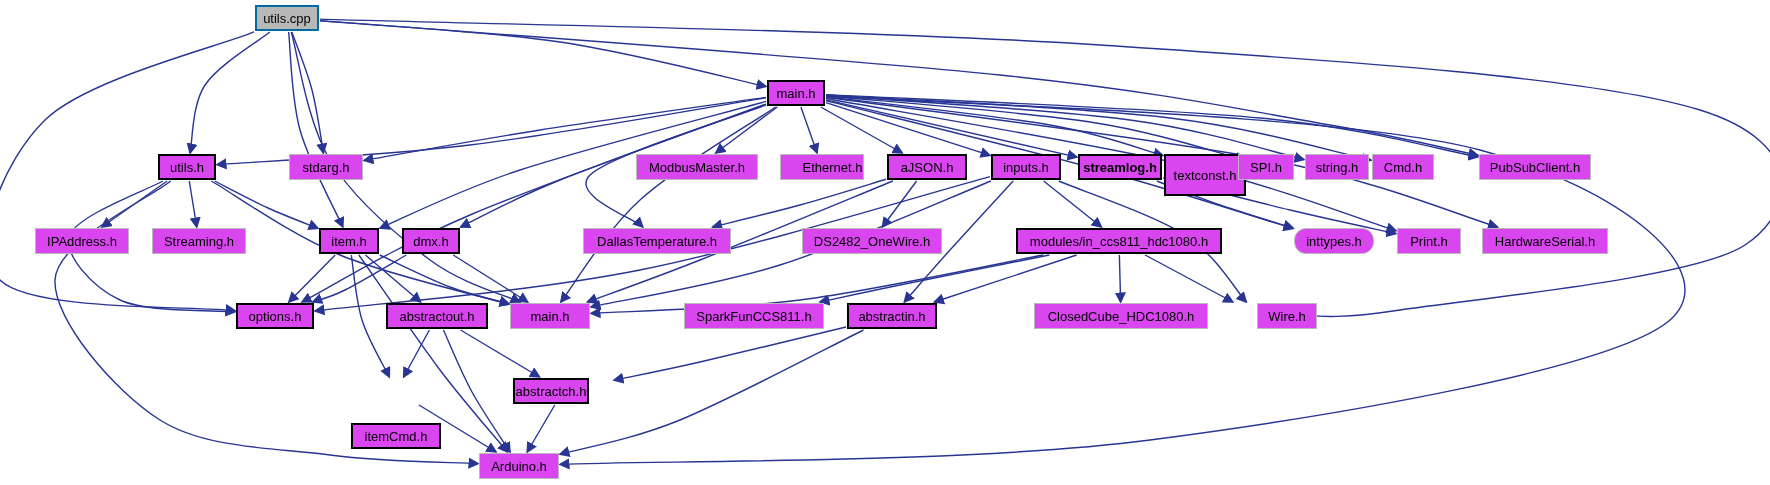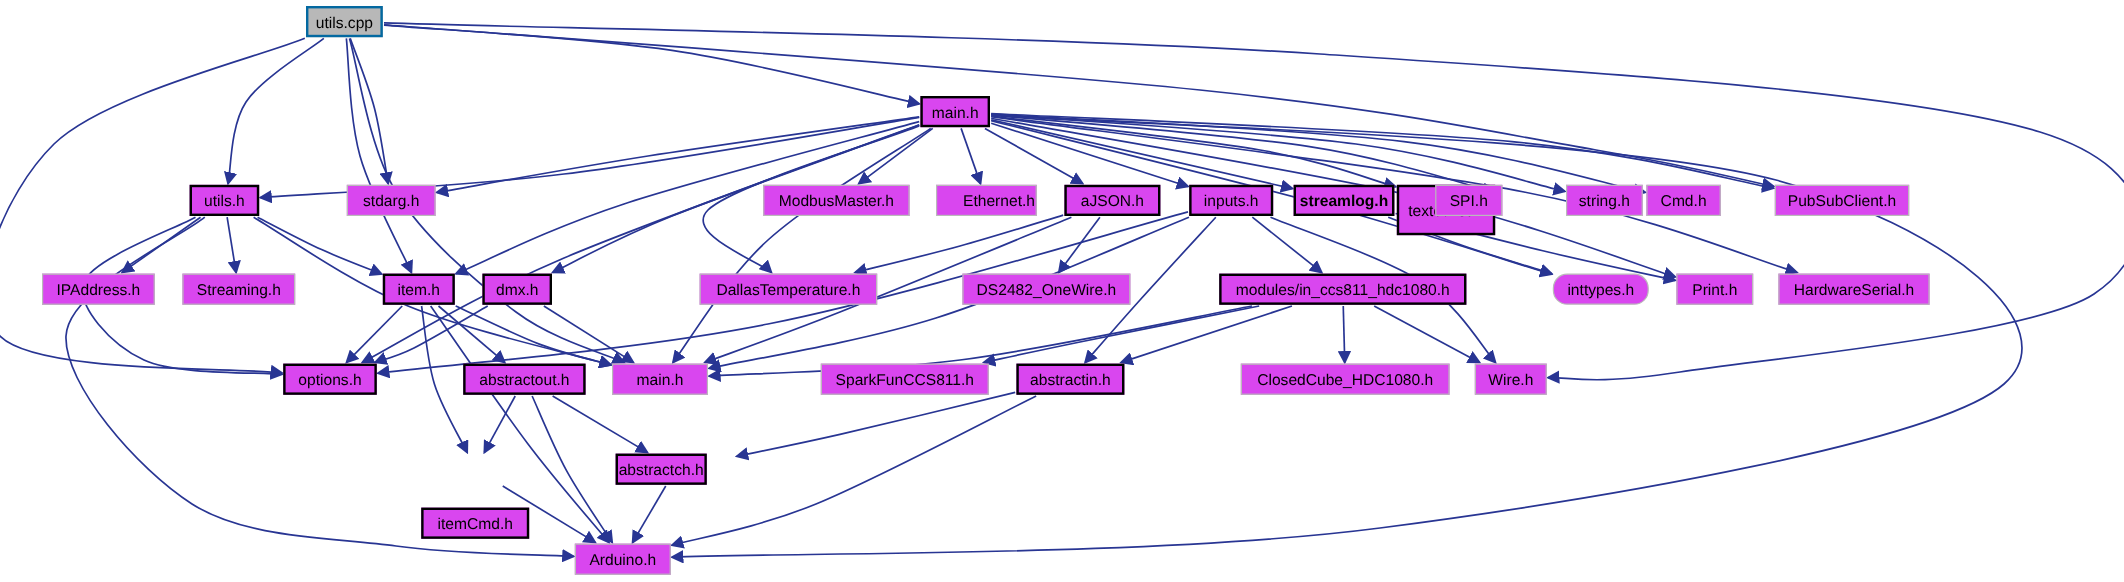--- a/index.html
+++ b/index.html
@@ -101,37 +101,37 @@
 <div class="node source" style="left: 255px; top: 5px; width: 64px; height: 26px;">utils.cpp</div>
     <div class="node project" style="left: 767px; top: 80px; width: 58px; height: 26px;">main.h</div>
     <div class="node project" style="left: 158px; top: 154px; width: 58px; height: 26px;">utils.h</div>
     <div class="node external" style="left: 289px; top: 154px; width: 74px; height: 26px;">stdarg.h</div>
     <div class="node external" style="left: 636px; top: 154px; width: 122px; height: 26px;">ModbusMaster.h</div>
     <div class="node external" style="left: 780px; top: 154px; width: 84px; height: 26px; padding-left: 21px;">Ethernet.h</div>
     <div class="node project" style="left: 887px; top: 154px; width: 80px; height: 26px;">aJSON.h</div>
     <div class="node project" style="left: 991px; top: 154px; width: 70px; height: 26px;">inputs.h</div>
     <div class="node project" style="left: 1078px; top: 154px; width: 84px; height: 26px; font-weight: bold;">streamlog.h</div>
     <div class="node project" style="left: 1164px; top: 154px; width: 82px; height: 42px;">textconst.h</div>
-    <div class="node external" style="left: 1196px; top: 154px; width: 56px; height: 26px;">SPI.h</div>
+    <div class="node external" style="left: 1238px; top: 154px; width: 56px; height: 26px;">SPI.h</div>
     <div class="node external" style="left: 1305px; top: 154px; width: 64px; height: 26px;">string.h</div>
     <div class="node external" style="left: 1372px; top: 154px; width: 62px; height: 26px;">Cmd.h</div>
     <div class="node external" style="left: 1479px; top: 154px; width: 112px; height: 26px;">PubSubClient.h</div>
     <div class="node external" style="left: 35px; top: 228px; width: 94px; height: 26px;">IPAddress.h</div>
     <div class="node external" style="left: 152px; top: 228px; width: 94px; height: 26px;">Streaming.h</div>
     <div class="node project" style="left: 319px; top: 228px; width: 60px; height: 26px;">item.h</div>
     <div class="node project" style="left: 402px; top: 228px; width: 58px; height: 26px;">dmx.h</div>
     <div class="node external" style="left: 583px; top: 228px; width: 148px; height: 26px;">DallasTemperature.h</div>
     <div class="node external" style="left: 802px; top: 228px; width: 140px; height: 26px;">DS2482_OneWire.h</div>
     <div class="node project" style="left: 1016px; top: 228px; width: 206px; height: 26px;">modules/in_ccs811_hdc1080.h</div>
     <div class="node external" style="left: 1294px; top: 228px; width: 80px; height: 26px; border-radius: 12px;">inttypes.h</div>
     <div class="node external" style="left: 1397px; top: 228px; width: 64px; height: 26px;">Print.h</div>
     <div class="node external" style="left: 1482px; top: 228px; width: 126px; height: 26px;">HardwareSerial.h</div>
     <div class="node project" style="left: 236px; top: 303px; width: 78px; height: 26px;">options.h</div>
     <div class="node project" style="left: 386px; top: 303px; width: 102px; height: 26px;">abstractout.h</div>
     <div class="node external" style="left: 510px; top: 303px; width: 80px; height: 26px;">main.h</div>
     <div class="node external" style="left: 684px; top: 303px; width: 140px; height: 26px;">SparkFunCCS811.h</div>
     <div class="node project" style="left: 847px; top: 303px; width: 90px; height: 26px;">abstractin.h</div>
     <div class="node external" style="left: 1034px; top: 303px; width: 174px; height: 26px;">ClosedCube_HDC1080.h</div>
-    <div class="node external" style="left: 1229px; top: 303px; width: 60px; height: 26px;">Wire.h</div>
+    <div class="node external" style="left: 1257px; top: 303px; width: 60px; height: 26px;">Wire.h</div>
     <div class="node project" style="left: 351px; top: 378px; width: 90px; height: 26px; margin-top: 45px;">itemCmd.h</div>
     <div class="node project" style="left: 513px; top: 378px; width: 76px; height: 26px;">abstractch.h</div>
     <div class="node external" style="left: 479px; top: 453px; width: 80px; height: 26px;">Arduino.h</div>
   </div>
 
 </body></html>

